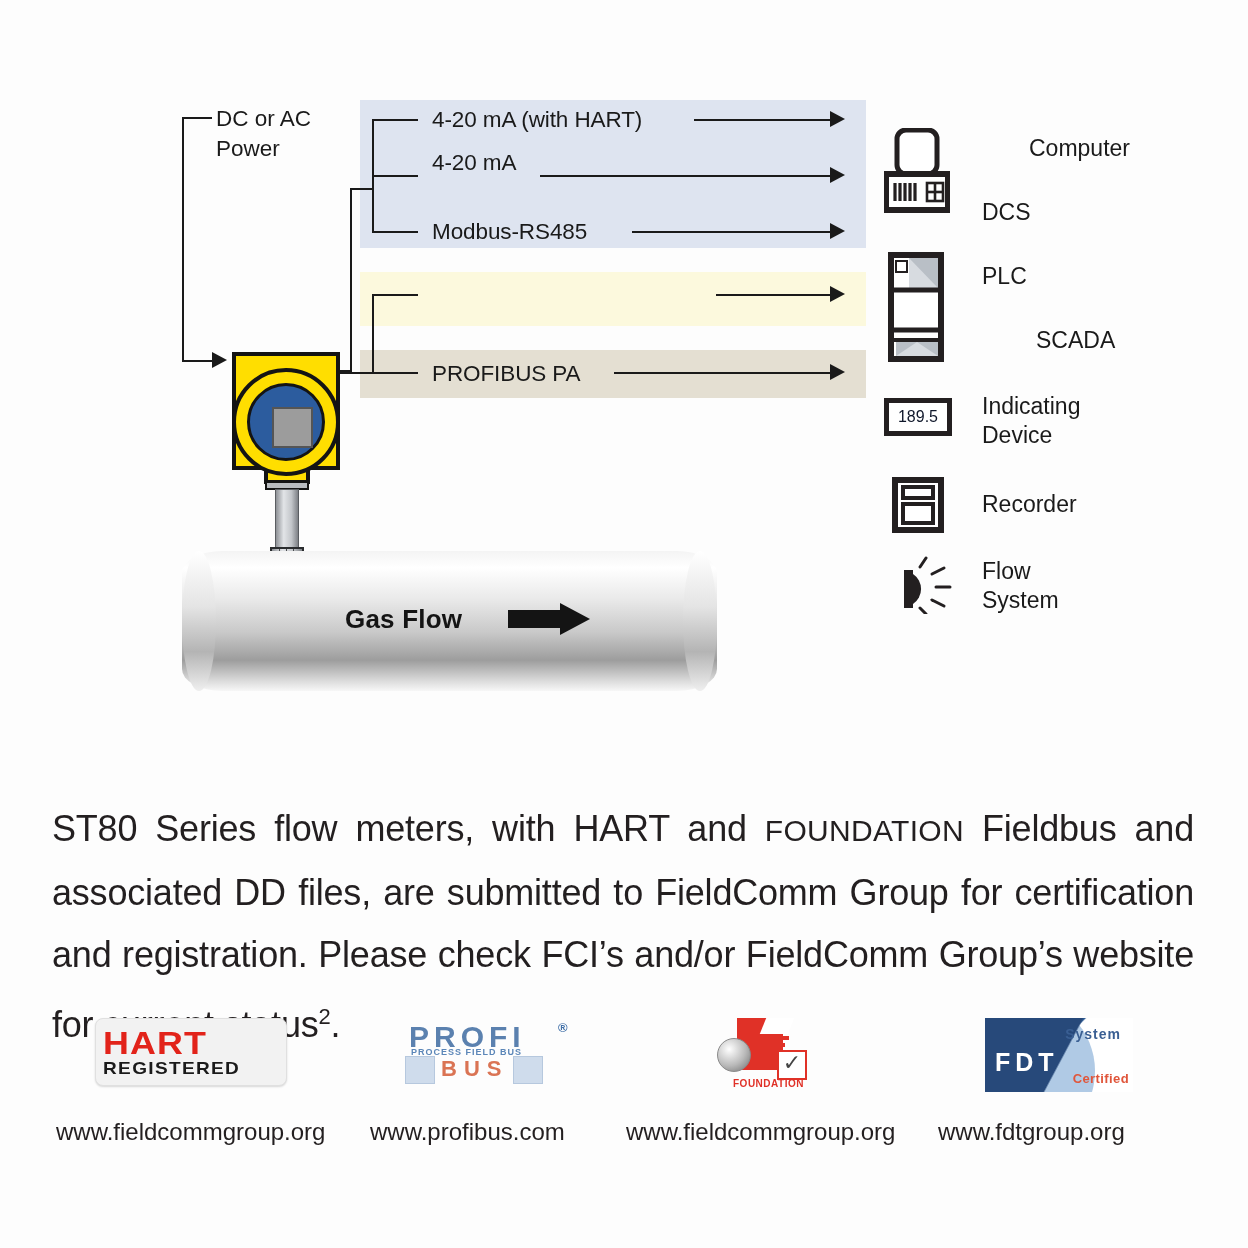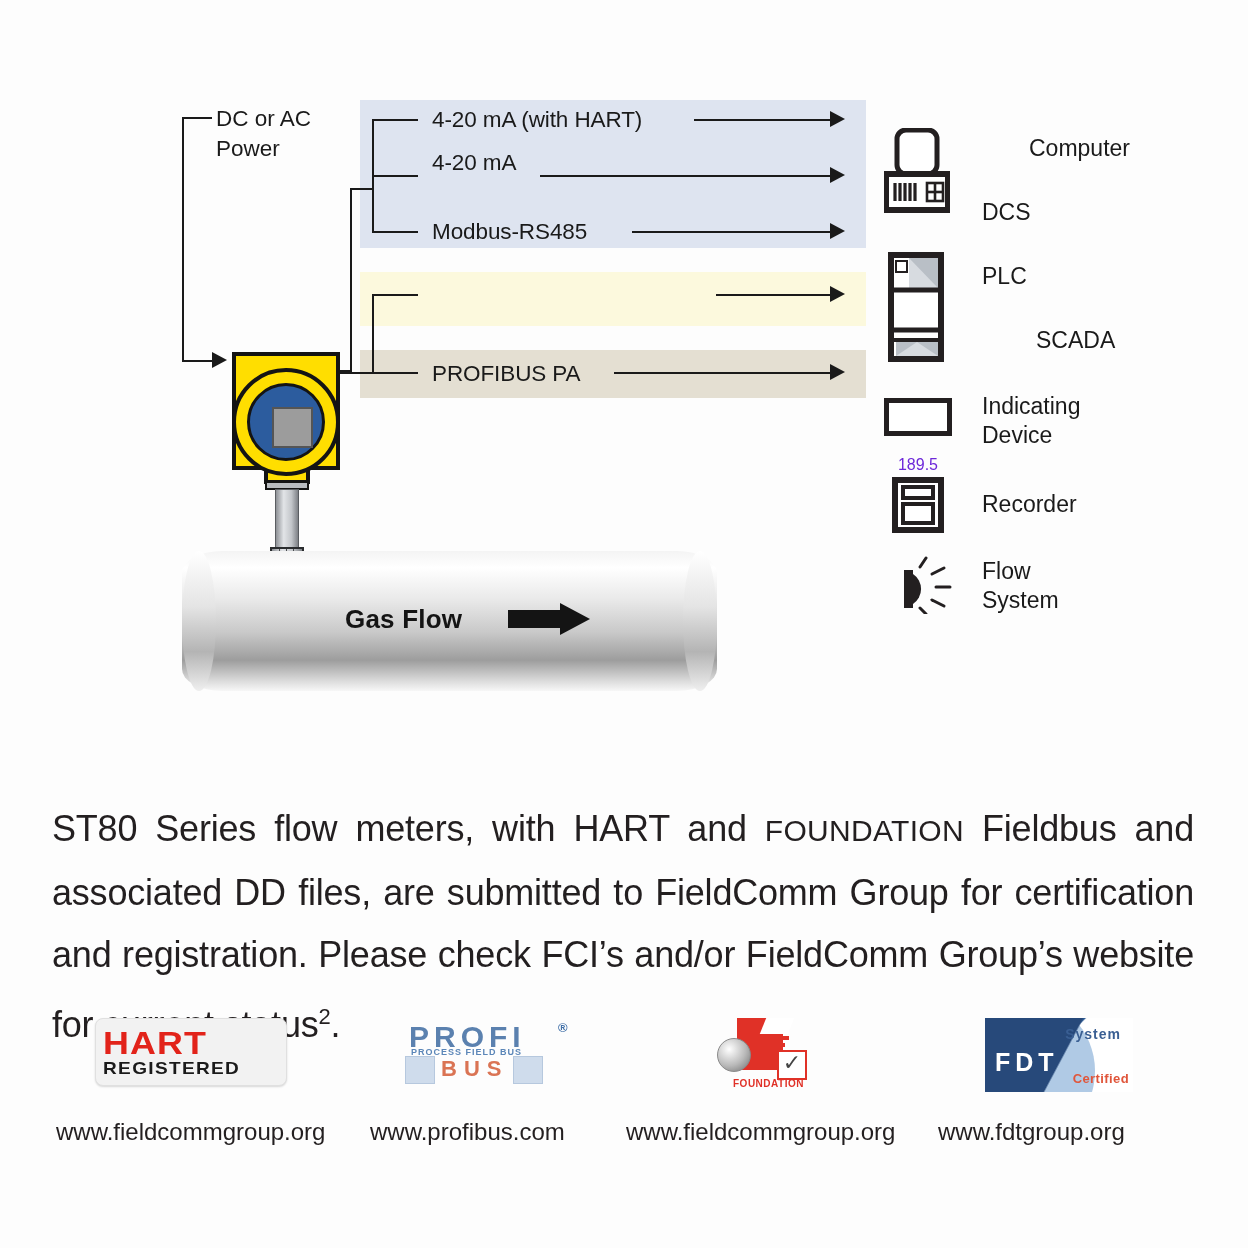--- a/index.html
+++ b/index.html
@@ -456,21 +456,21 @@
       <polygon points="21,6 50,36 21,36" fill="#d7dbe0"></polygon>
       <rect x="8" y="9" width="11" height="11" fill="#fff" stroke="#231f20" stroke-width="2"></rect>
       <line x1="3" y1="38" x2="53" y2="38" stroke="#231f20" stroke-width="5"></line>
       <line x1="3" y1="78" x2="53" y2="78" stroke="#231f20" stroke-width="5"></line>
       <line x1="3" y1="88" x2="53" y2="88" stroke="#231f20" stroke-width="4"></line>
       <polygon points="8,90 50,90 50,104 8,104" fill="#b9bfc6"></polygon>
       <polygon points="8,104 29,90 50,104" fill="#d7dbe0"></polygon>
     </svg>
 
     <div class="icon-box" style="left:884px; top:398px; width:68px; height:38px; background:#fff; border:5px solid #231f20; box-sizing:border-box;">
-      <div style="position:absolute; left:0; top:0; width:58px; height:28px; line-height:28px; text-align:center; font-size:16px; color:#6d28d9;margin-top:48px;">189.5</div>
+      <div style="position:absolute; left:0; top:0; width:58px; height:28px; line-height:28px; text-align:center; font-size:16px; color:#0f172a;">189.5</div>
     </div>
 
     <svg class="icon-box" style="left:892px; top:477px;" width="52" height="56" viewBox="0 0 52 56">
       <rect x="3" y="3" width="46" height="50" fill="#fff" stroke="#231f20" stroke-width="6"></rect>
       <rect x="11" y="10" width="30" height="11" fill="#fff" stroke="#231f20" stroke-width="4"></rect>
       <rect x="11" y="27" width="30" height="19" fill="#fff" stroke="#231f20" stroke-width="4"></rect>
     </svg>
 
     <svg class="icon-box" style="left:898px; top:556px;" width="56" height="58" viewBox="0 0 56 58">
       <rect x="6" y="14" width="9" height="38" fill="#231f20"></rect>

